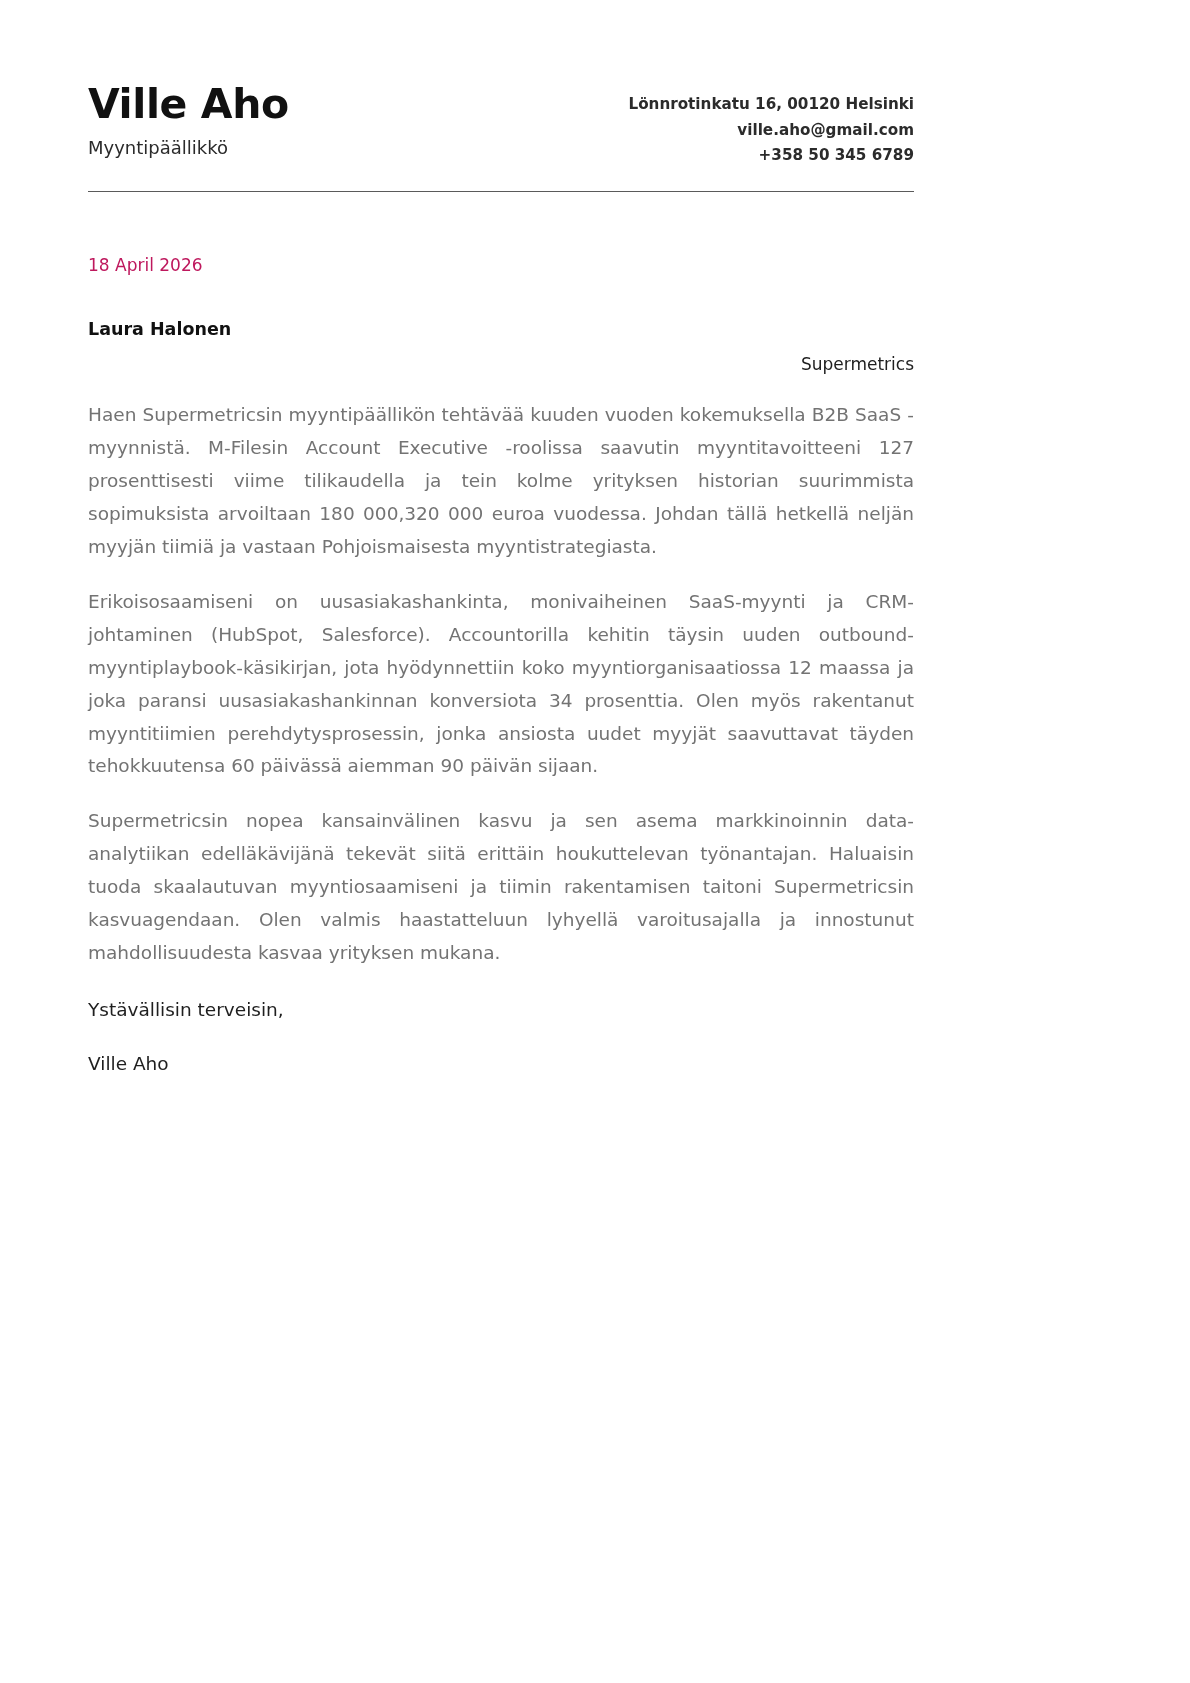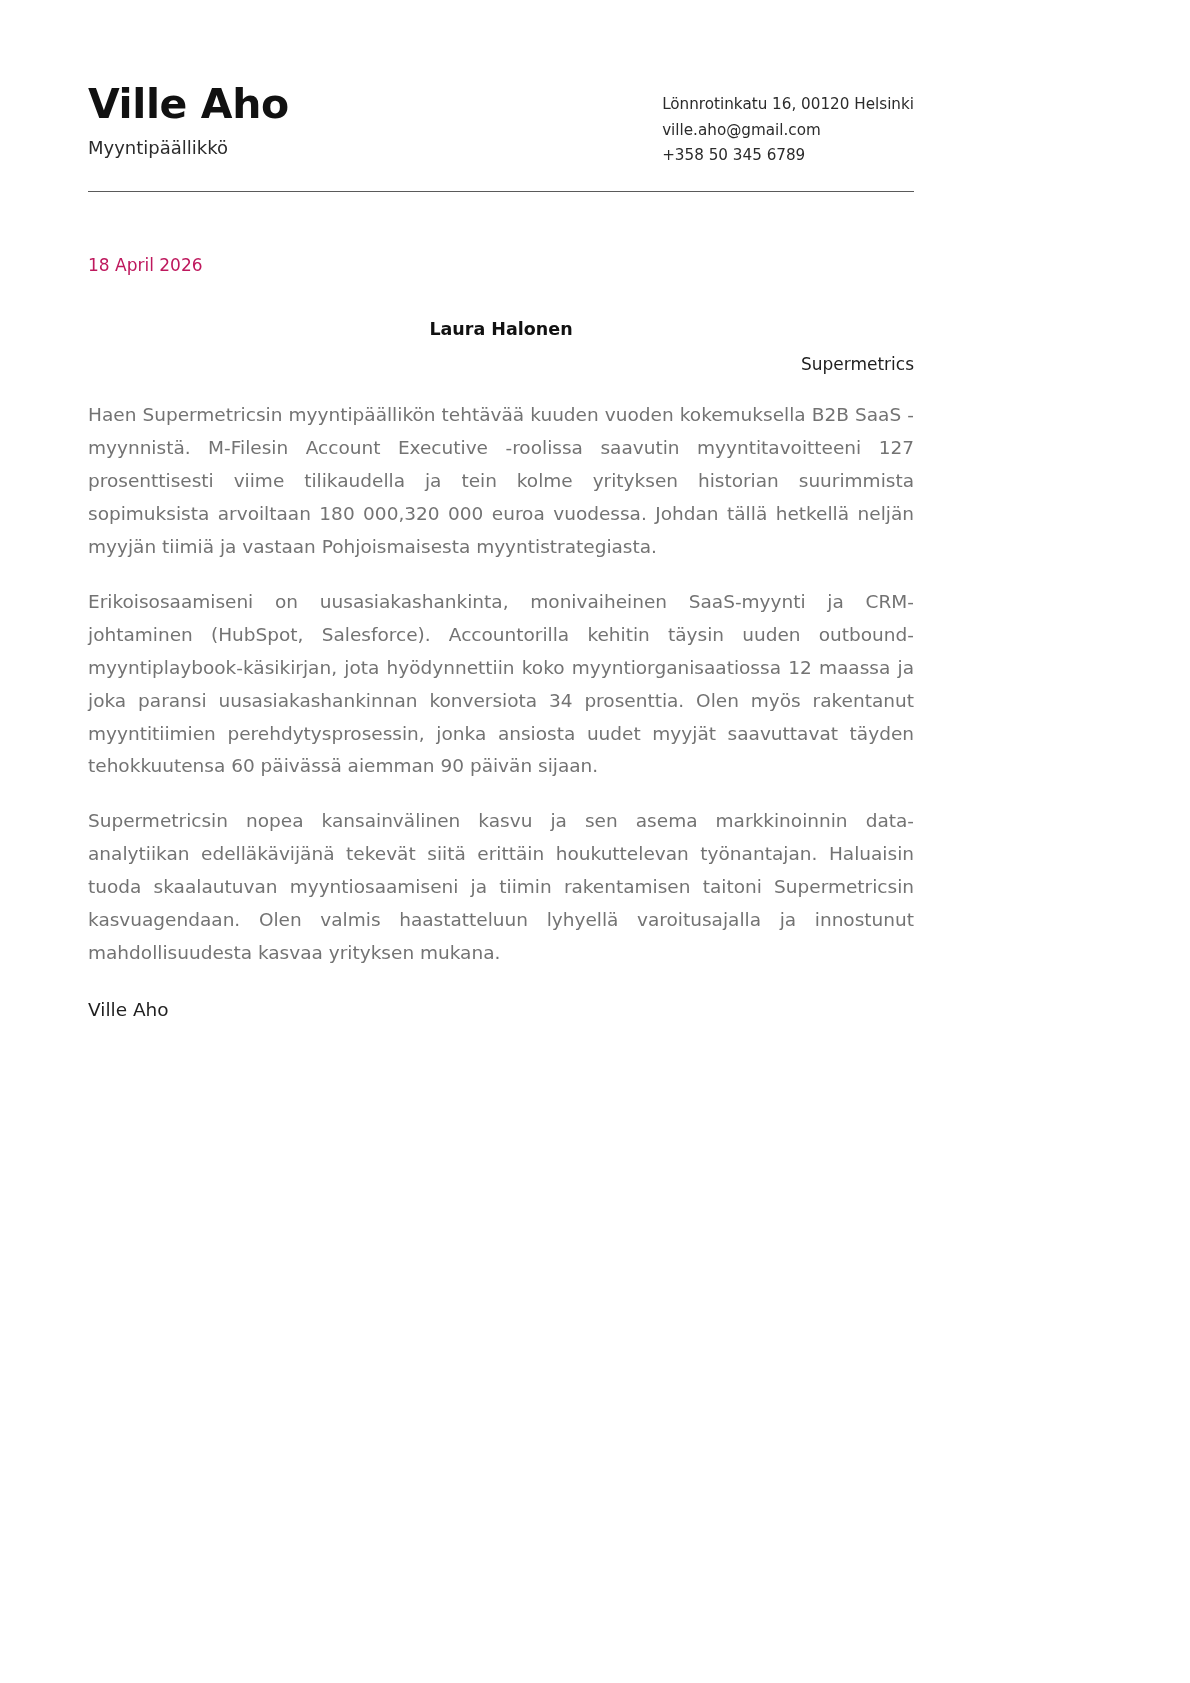--- a/index.html
+++ b/index.html
@@ -42,22 +42,23 @@
     margin: 0;
   }
   .identity-role {
     font-size: 18px;
     font-weight: 400;
     color: #2b2b2b;
     margin-top: 11px;
     line-height: 1.2;
   }
   .contact-block {
-    text-align: left;
+    text-align: right;
     padding-top: 14px;
+    font-weight: bold;
   }
   .contact-line {
     font-size: 15.2px;
     line-height: 1.68;
     color: #2b2b2b;
     white-space: nowrap;
   }
   .header-rule {
     border: 0;
     border-top: 1.4px solid #5a5a5a;
@@ -75,21 +76,20 @@
     line-height: 1.4;
   }
   .recipient {
     margin-top: 40px;
   }
   .recipient-name {
     font-size: 17.5px;
     font-weight: 700;
     color: #111111;
     line-height: 1.45;
-    text-align: center;
   }
   .recipient-company {
     font-size: 17px;
     color: #1f1f1f;
     line-height: 1.5;
     margin-top: 9px;
     text-align: right;
   }
   .salutation {
     margin-top: 52px;
@@ -144,16 +144,17 @@
     <div class="recipient">
       <div class="recipient-name">Laura Halonen</div>
       <div class="recipient-company">Supermetrics</div>
     </div>
 
 
     <p class="paragraph">Haen Supermetricsin myyntipäällikön tehtävää kuuden vuoden kokemuksella B2B SaaS -myynnistä. M-Filesin Account Executive -roolissa saavutin myyntitavoitteeni 127 prosenttisesti viime tilikaudella ja tein kolme yrityksen historian suurimmista sopimuksista arvoiltaan 180 000,320 000 euroa vuodessa. Johdan tällä hetkellä neljän myyjän tiimiä ja vastaan Pohjoismaisesta myyntistrategiasta.</p>
     <p class="paragraph">Erikoisosaamiseni on uusasiakashankinta, monivaiheinen SaaS-myynti ja CRM-johtaminen (HubSpot, Salesforce). Accountorilla kehitin täysin uuden outbound-myyntiplaybook-käsikirjan, jota hyödynnettiin koko myyntiorganisaatiossa 12 maassa ja joka paransi uusasiakashankinnan konversiota 34 prosenttia. Olen myös rakentanut myyntitiimien perehdytysprosessin, jonka ansiosta uudet myyjät saavuttavat täyden tehokkuutensa 60 päivässä aiemman 90 päivän sijaan.</p>
     <p class="paragraph">Supermetricsin nopea kansainvälinen kasvu ja sen asema markkinoinnin data-analytiikan edelläkävijänä tekevät siitä erittäin houkuttelevan työnantajan. Haluaisin tuoda skaalautuvan myyntiosaamiseni ja tiimin rakentamisen taitoni Supermetricsin kasvuagendaan. Olen valmis haastatteluun lyhyellä varoitusajalla ja innostunut mahdollisuudesta kasvaa yrityksen mukana.</p>
 
+    <div class="closing">Ystävällisin terveisin,</div>
     <div class="signature">Ville Aho</div>
 
   </div>
 </div>
 
 </body></html>

